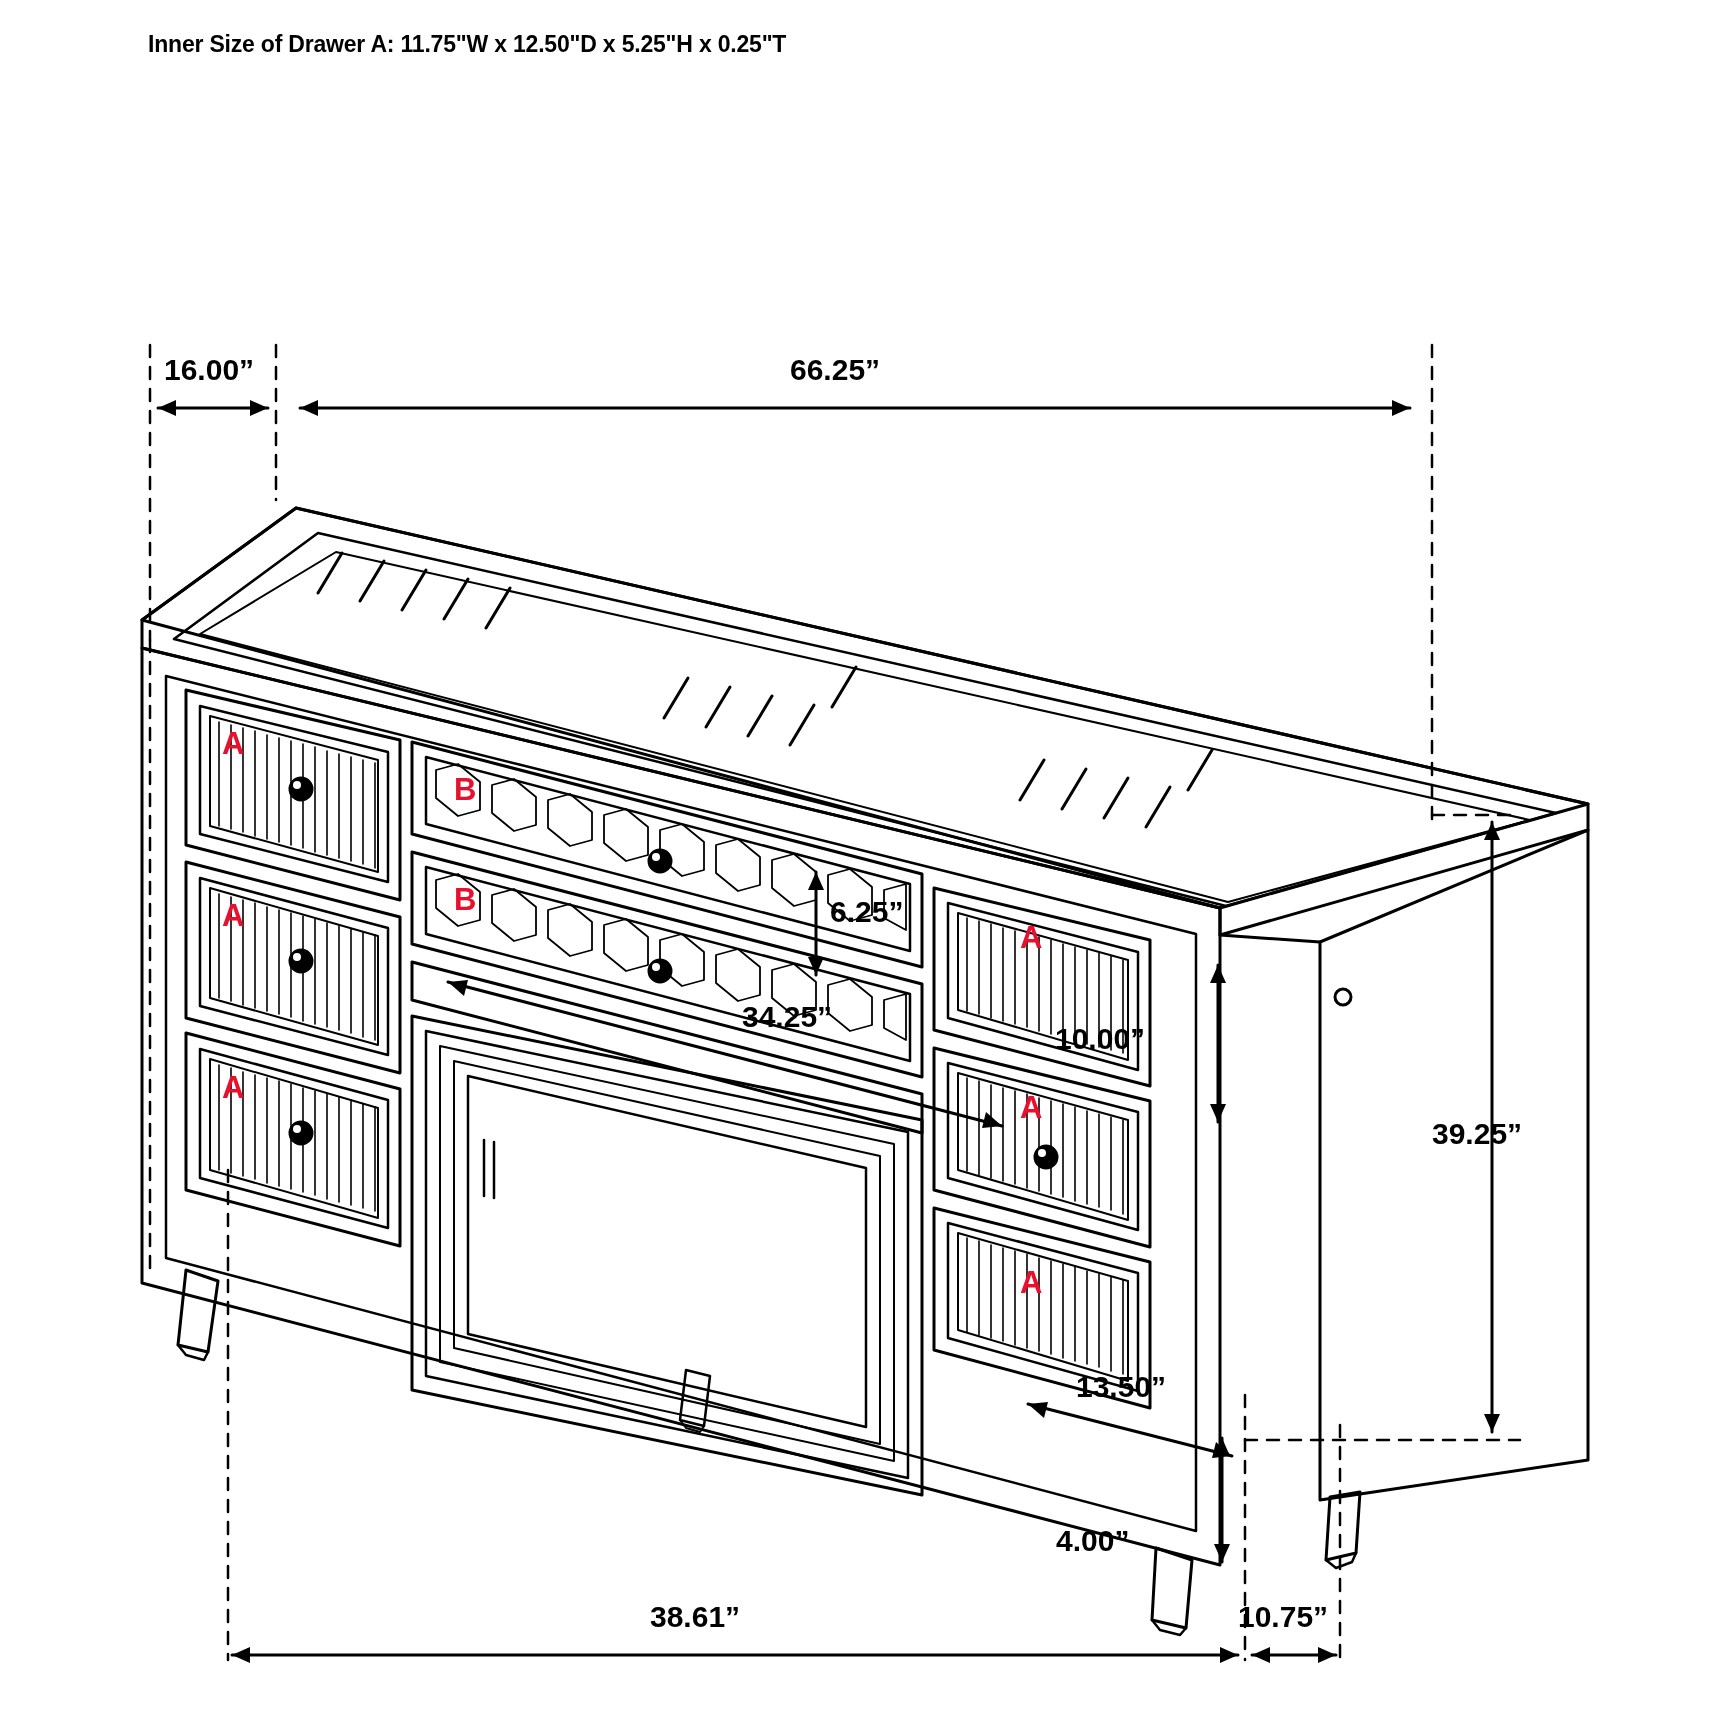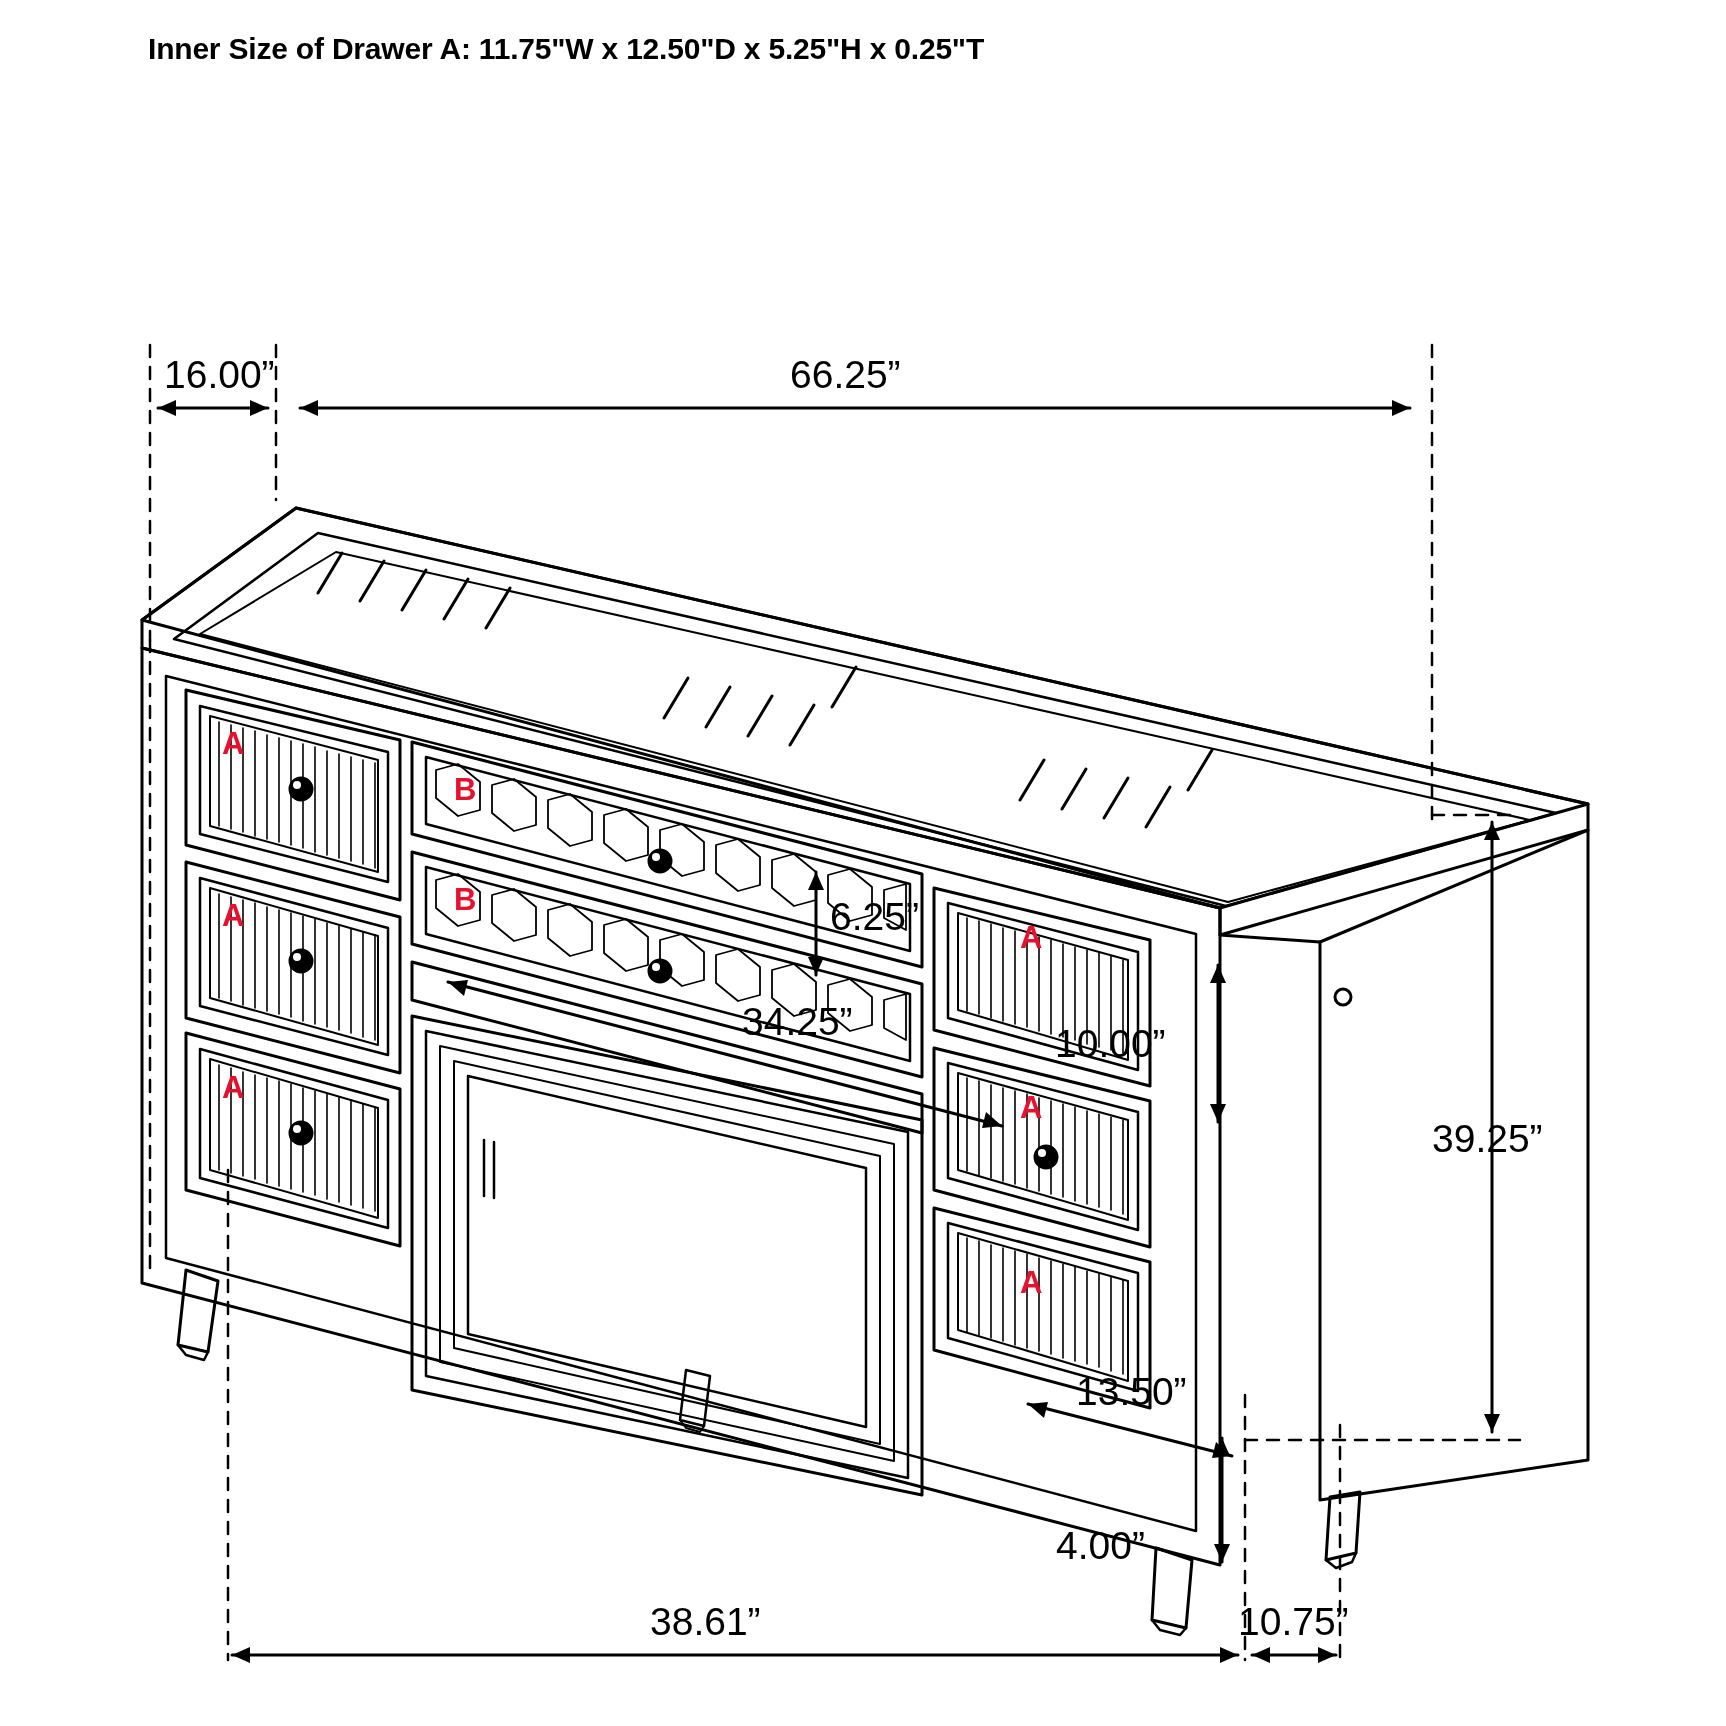--- a/index.html
+++ b/index.html
@@ -19,38 +19,38 @@
     width: 1726px;
     height: 1726px;
   }
   .header-block {
     position: absolute;
     left: 148px;
     top: 28px;
     width: 1400px;
   }
   .header-line {
-    font-size: 30px;
+    font-size: 23px;
     font-weight: bold;
     color: #000000;
     letter-spacing: -0.2px;
     line-height: 1.42;
     white-space: nowrap;
   }
   svg.diagram {
     position: absolute;
     left: 0;
     top: 0;
     width: 1726px;
     height: 1726px;
   }
   .dim-label {
     position: absolute;
-    font-size: 39px;
-    font-weight: normal;
+    font-size: 30px;
+    font-weight: bold;
     color: #000000;
     white-space: nowrap;
   }
   .drawer-label {
     position: absolute;
     font-size: 31px;
     font-weight: bold;
     color: #e8112d;
     white-space: nowrap;
   }

